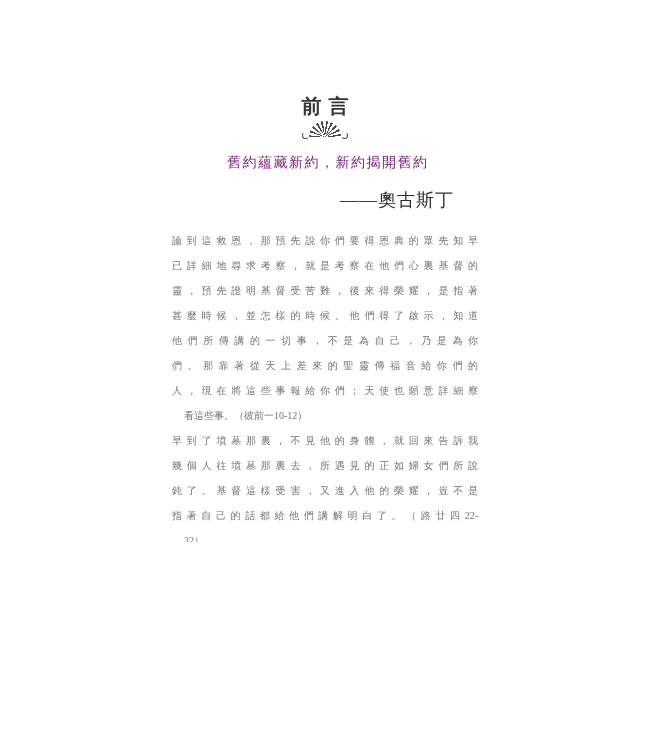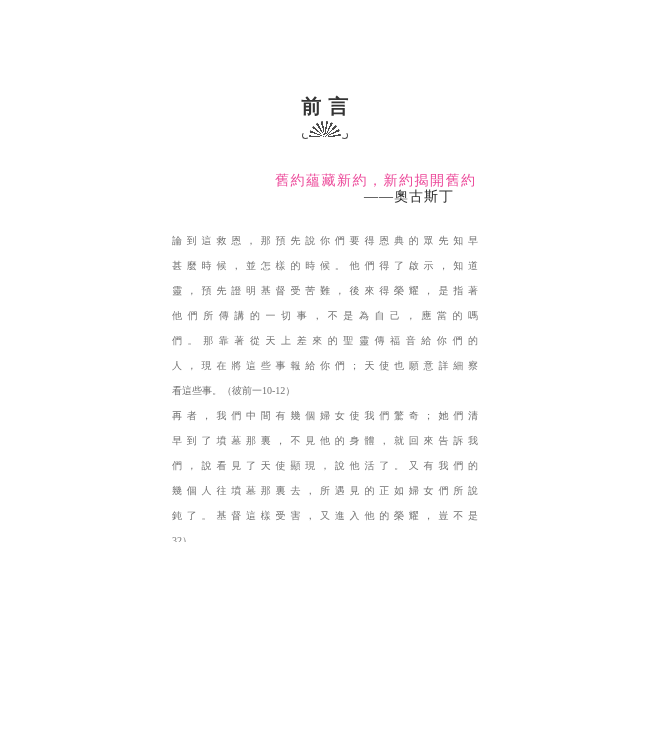--- a/index.html
+++ b/index.html
@@ -47,31 +47,30 @@
     bottom: -2px;
     width: 5px; height: 5px;
     border: 1.4px solid #4a4a4a;
     border-radius: 50%;
     border-top-color: transparent;
   }
   .ornament::before { left: -7px; border-right-color: transparent; }
   .ornament::after  { right: -7px; border-left-color: transparent; }
   .epigraph {
     position: absolute;
-    top: 172px; left: 55px;
+    top: 154px; left: 55px;
     font-size: 14px;
     letter-spacing: 1.5px;
-    color: #ec4899;
+    color: #701a75;
     white-space: nowrap;
-    margin-left: 48px;
   }
   .attribution {
     position: absolute;
     top: 188px; right: 24px;
-    font-size: 14px;
+    font-size: 18px;
     letter-spacing: 1px;
     color: #2e2e2e;
     white-space: nowrap;
   }
   .body-text {
     position: absolute;
     top: 228px; left: 0;
     width: 306px;
     font-size: 10px;
     color: #737373;
@@ -79,20 +78,21 @@
   .line {
     height: 25px;
     line-height: 25px;
     text-align: justify;
     text-align-last: justify;
     overflow: hidden;
   }
   .line.para-end {
     text-align: left;
     text-align-last: left;
+    margin-left: 12px;
   }
   .side-label {
     position: absolute;
     left: 476px; top: 546px;
     writing-mode: vertical-rl;
     font-size: 11px;
     letter-spacing: 6px;
     color: #a9a9a9;
   }
   .page-number {
@@ -113,31 +113,31 @@
 
       <div class="title">前言</div>
 
       <div class="ornament"></div>
 
       <div class="epigraph">舊約蘊藏新約，新約揭開舊約</div>
       <div class="attribution">——奧古斯丁</div>
 
       <div class="body-text">
         <div class="line">論到這救恩，那預先說你們要得恩典的眾先知早</div>
+        <div class="line">已詳細地尋求考察，就是考察在他們心裏基督的</div>
+        <div class="line">靈，預先證明基督受苦難，後來得榮耀，是指著</div>
         <div class="line">甚麼時候，並怎樣的時候。他們得了啟示，知道</div>
-        <div class="line">靈，預先證明基督受苦難，後來得榮耀，是指著</div>
-        <div class="line">他們所傳講的一切事，不是為自己，應當的嗎</div>
+        <div class="line">他們所傳講的一切事，不是為自己，乃是為你</div>
         <div class="line">們。那靠著從天上差來的聖靈傳福音給你們的</div>
         <div class="line">人，現在將這些事報給你們；天使也願意詳細察</div>
         <div class="line para-end">看這些事。（彼前一10-12）</div>
-        <div class="line">再者，我們中間有幾個婦女使我們驚奇；她們清</div>
         <div class="line">早到了墳墓那裏，不見他的身體，就回來告訴我</div>
-        <div class="line">們，說看見了天使顯現，說他活了。又有我們的</div>
         <div class="line">幾個人往墳墓那裏去，所遇見的正如婦女們所說</div>
         <div class="line">鈍了。基督這樣受害，又進入他的榮耀，豈不是</div>
+        <div class="line">指著自己的話都給他們講解明白了。（路廿四22-</div>
         <div class="line para-end">32）</div>
       </div>
     </div>
 
     <div class="side-label">·前言·</div>
     <div class="page-number">7</div>
   </div>
 </div>
 
 </body></html>

